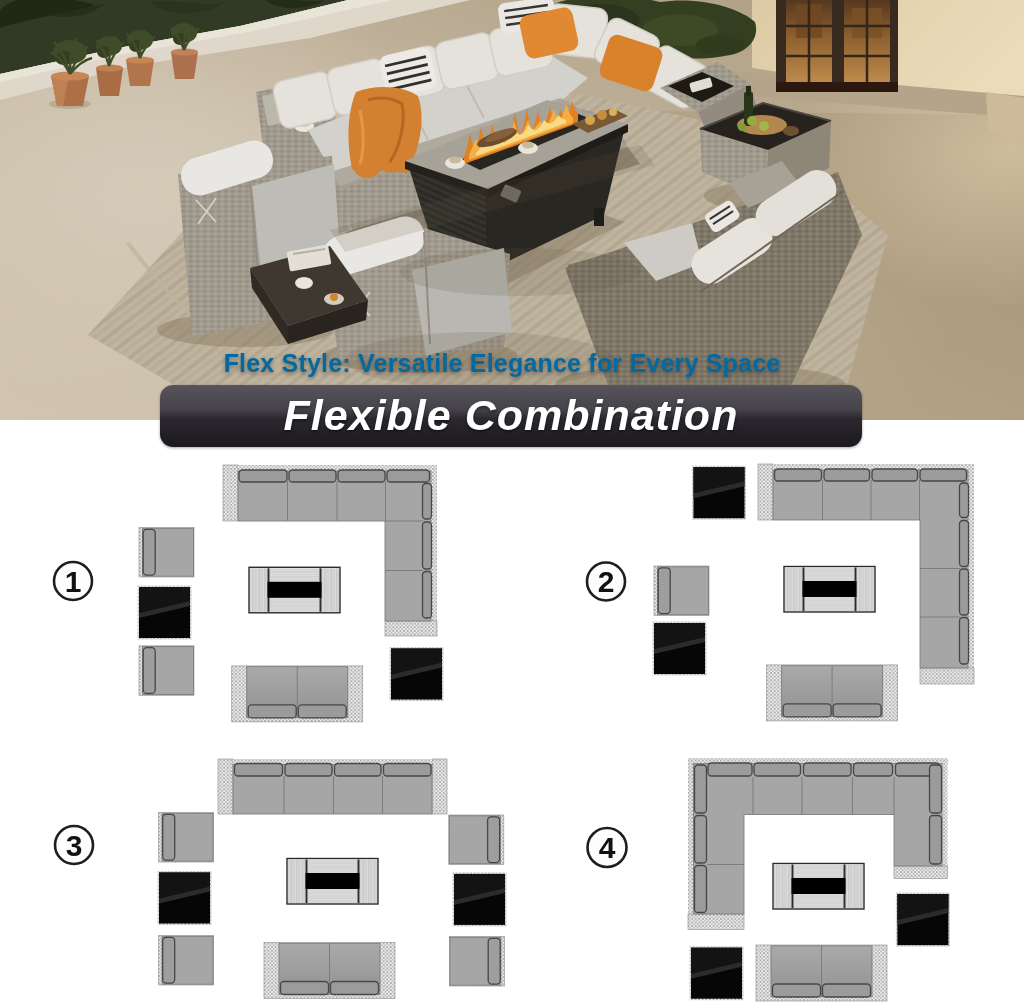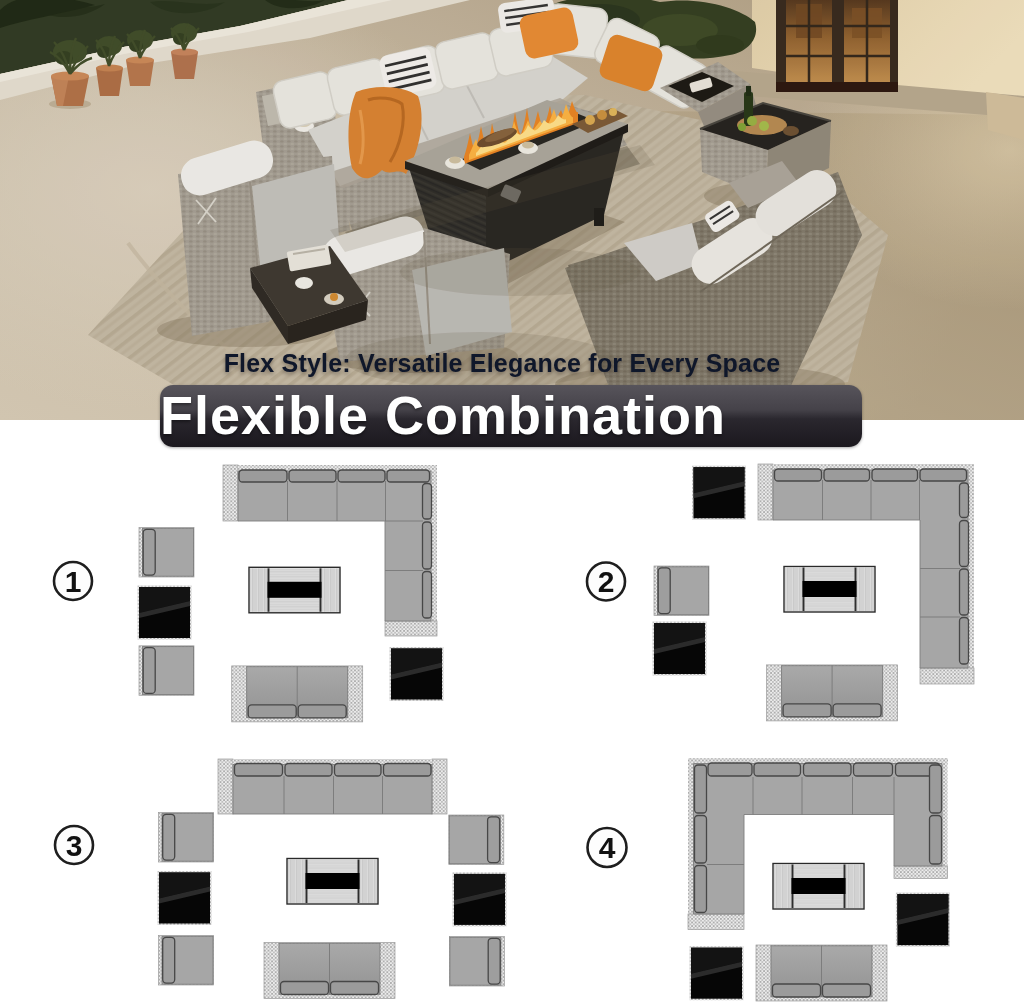--- a/index.html
+++ b/index.html
@@ -1,27 +1,27 @@
 <!DOCTYPE html>
 <html><head>
 <meta charset="utf-8">
 <style>
   html,body{margin:0;padding:0;}
   body{width:1024px;height:1003px;position:relative;background:#ffffff;
        font-family:"Liberation Sans",sans-serif;overflow:hidden;}
   .abs{position:absolute;}
-  .subtitle{left:0;top:349px;width:1004px;text-align:center;color:#0f172a;
+  .subtitle{left:0;top:349px;width:1004px;text-align:center;color:#0369a1;
     font-weight:bold;font-size:25px;letter-spacing:0.2px;
     text-shadow:0 2px 4px rgba(60,50,40,0.55);}
   .banner{left:160px;top:385px;width:702px;height:62px;border-radius:13px;
     background:linear-gradient(#57545b 0%,#454249 40%,#2a272e 55%,#1b181e 100%);
     box-shadow:0 1px 3px rgba(0,0,0,0.35);}
-  .banner span{display:block;text-align:left;color:#ffffff;font-weight:bold;
-    font-size:54px;line-height:61px;letter-spacing:1px;
-    text-shadow:0 2px 3px rgba(0,0,0,0.4);}
+  .banner span{display:block;text-align:center;color:#ffffff;font-weight:bold;
+    font-size:43px;line-height:61px;letter-spacing:1px;
+    text-shadow:0 2px 3px rgba(0,0,0,0.4);font-style:italic;}
 </style>
 </head>
 <body>
 
 <div class="abs" style="left:0;top:0;width:1024px;height:420px;">
 <svg width="1024" height="420" viewBox="0 0 1024 420">
 <defs>
   <linearGradient id="floorG" x1="0" y1="1" x2="0.9" y2="0.1">
     <stop offset="0" stop-color="#d6cab5"></stop>
     <stop offset="0.5" stop-color="#ccbfa9"></stop>

